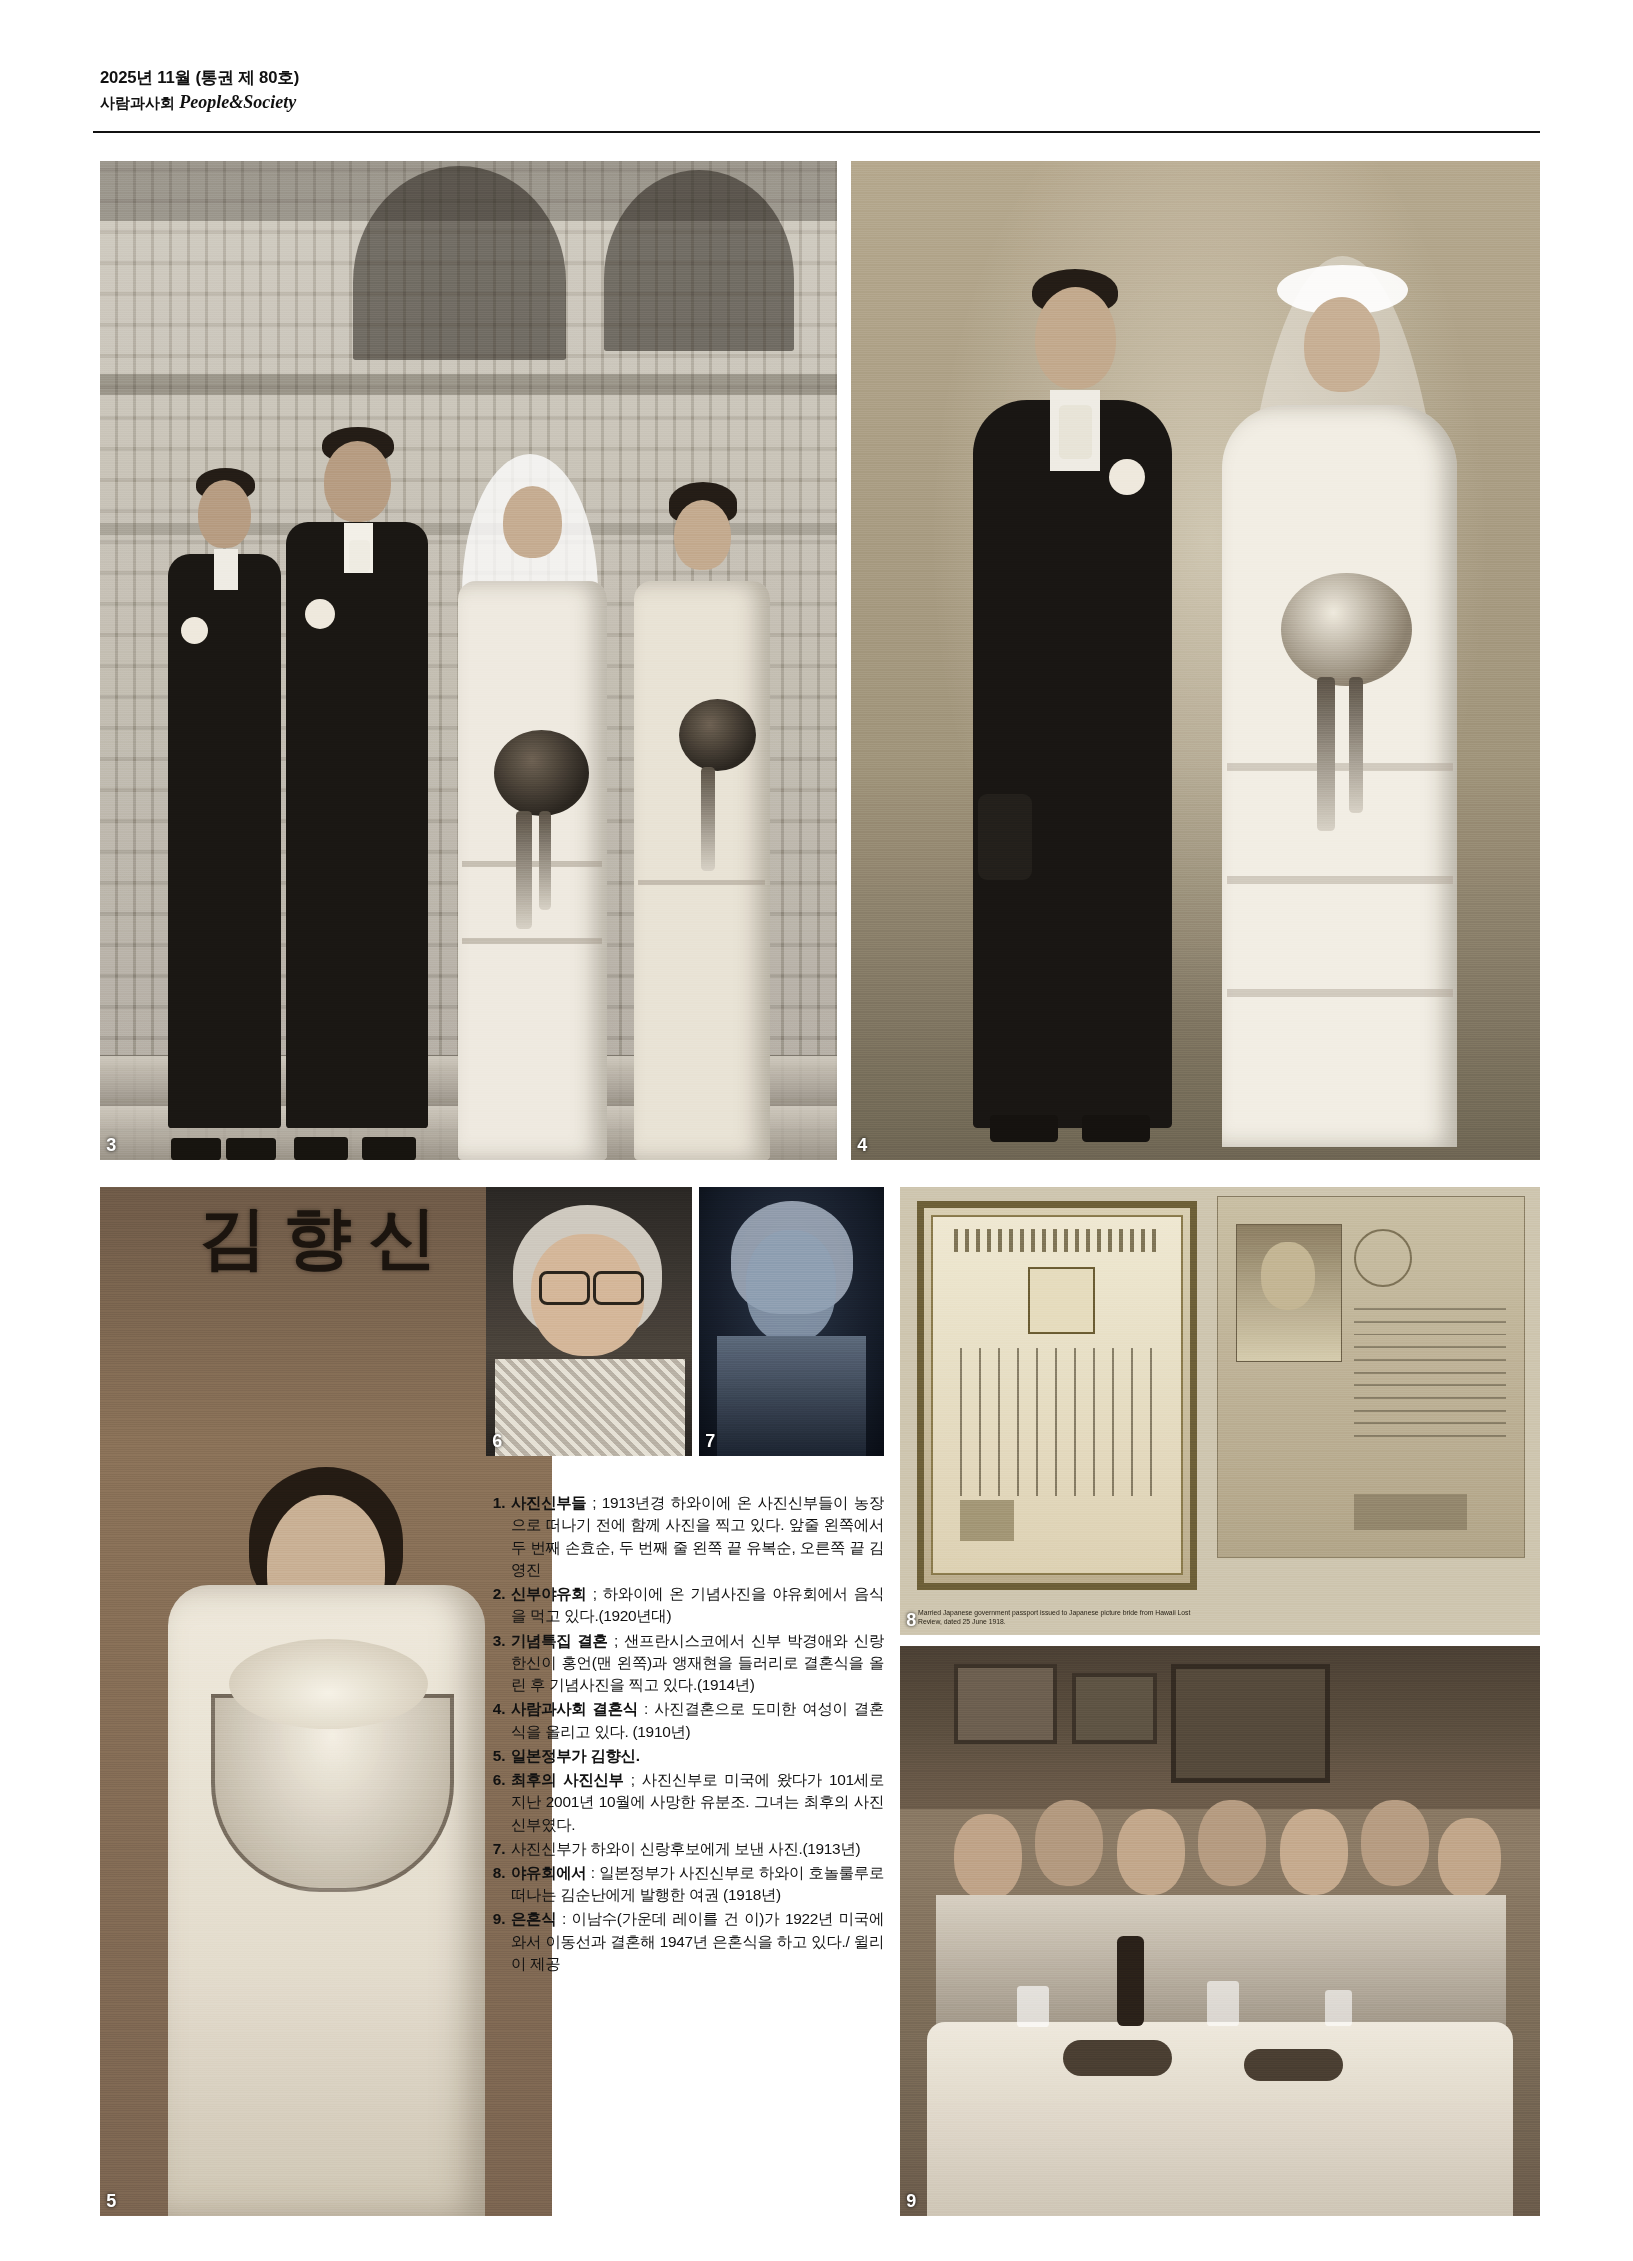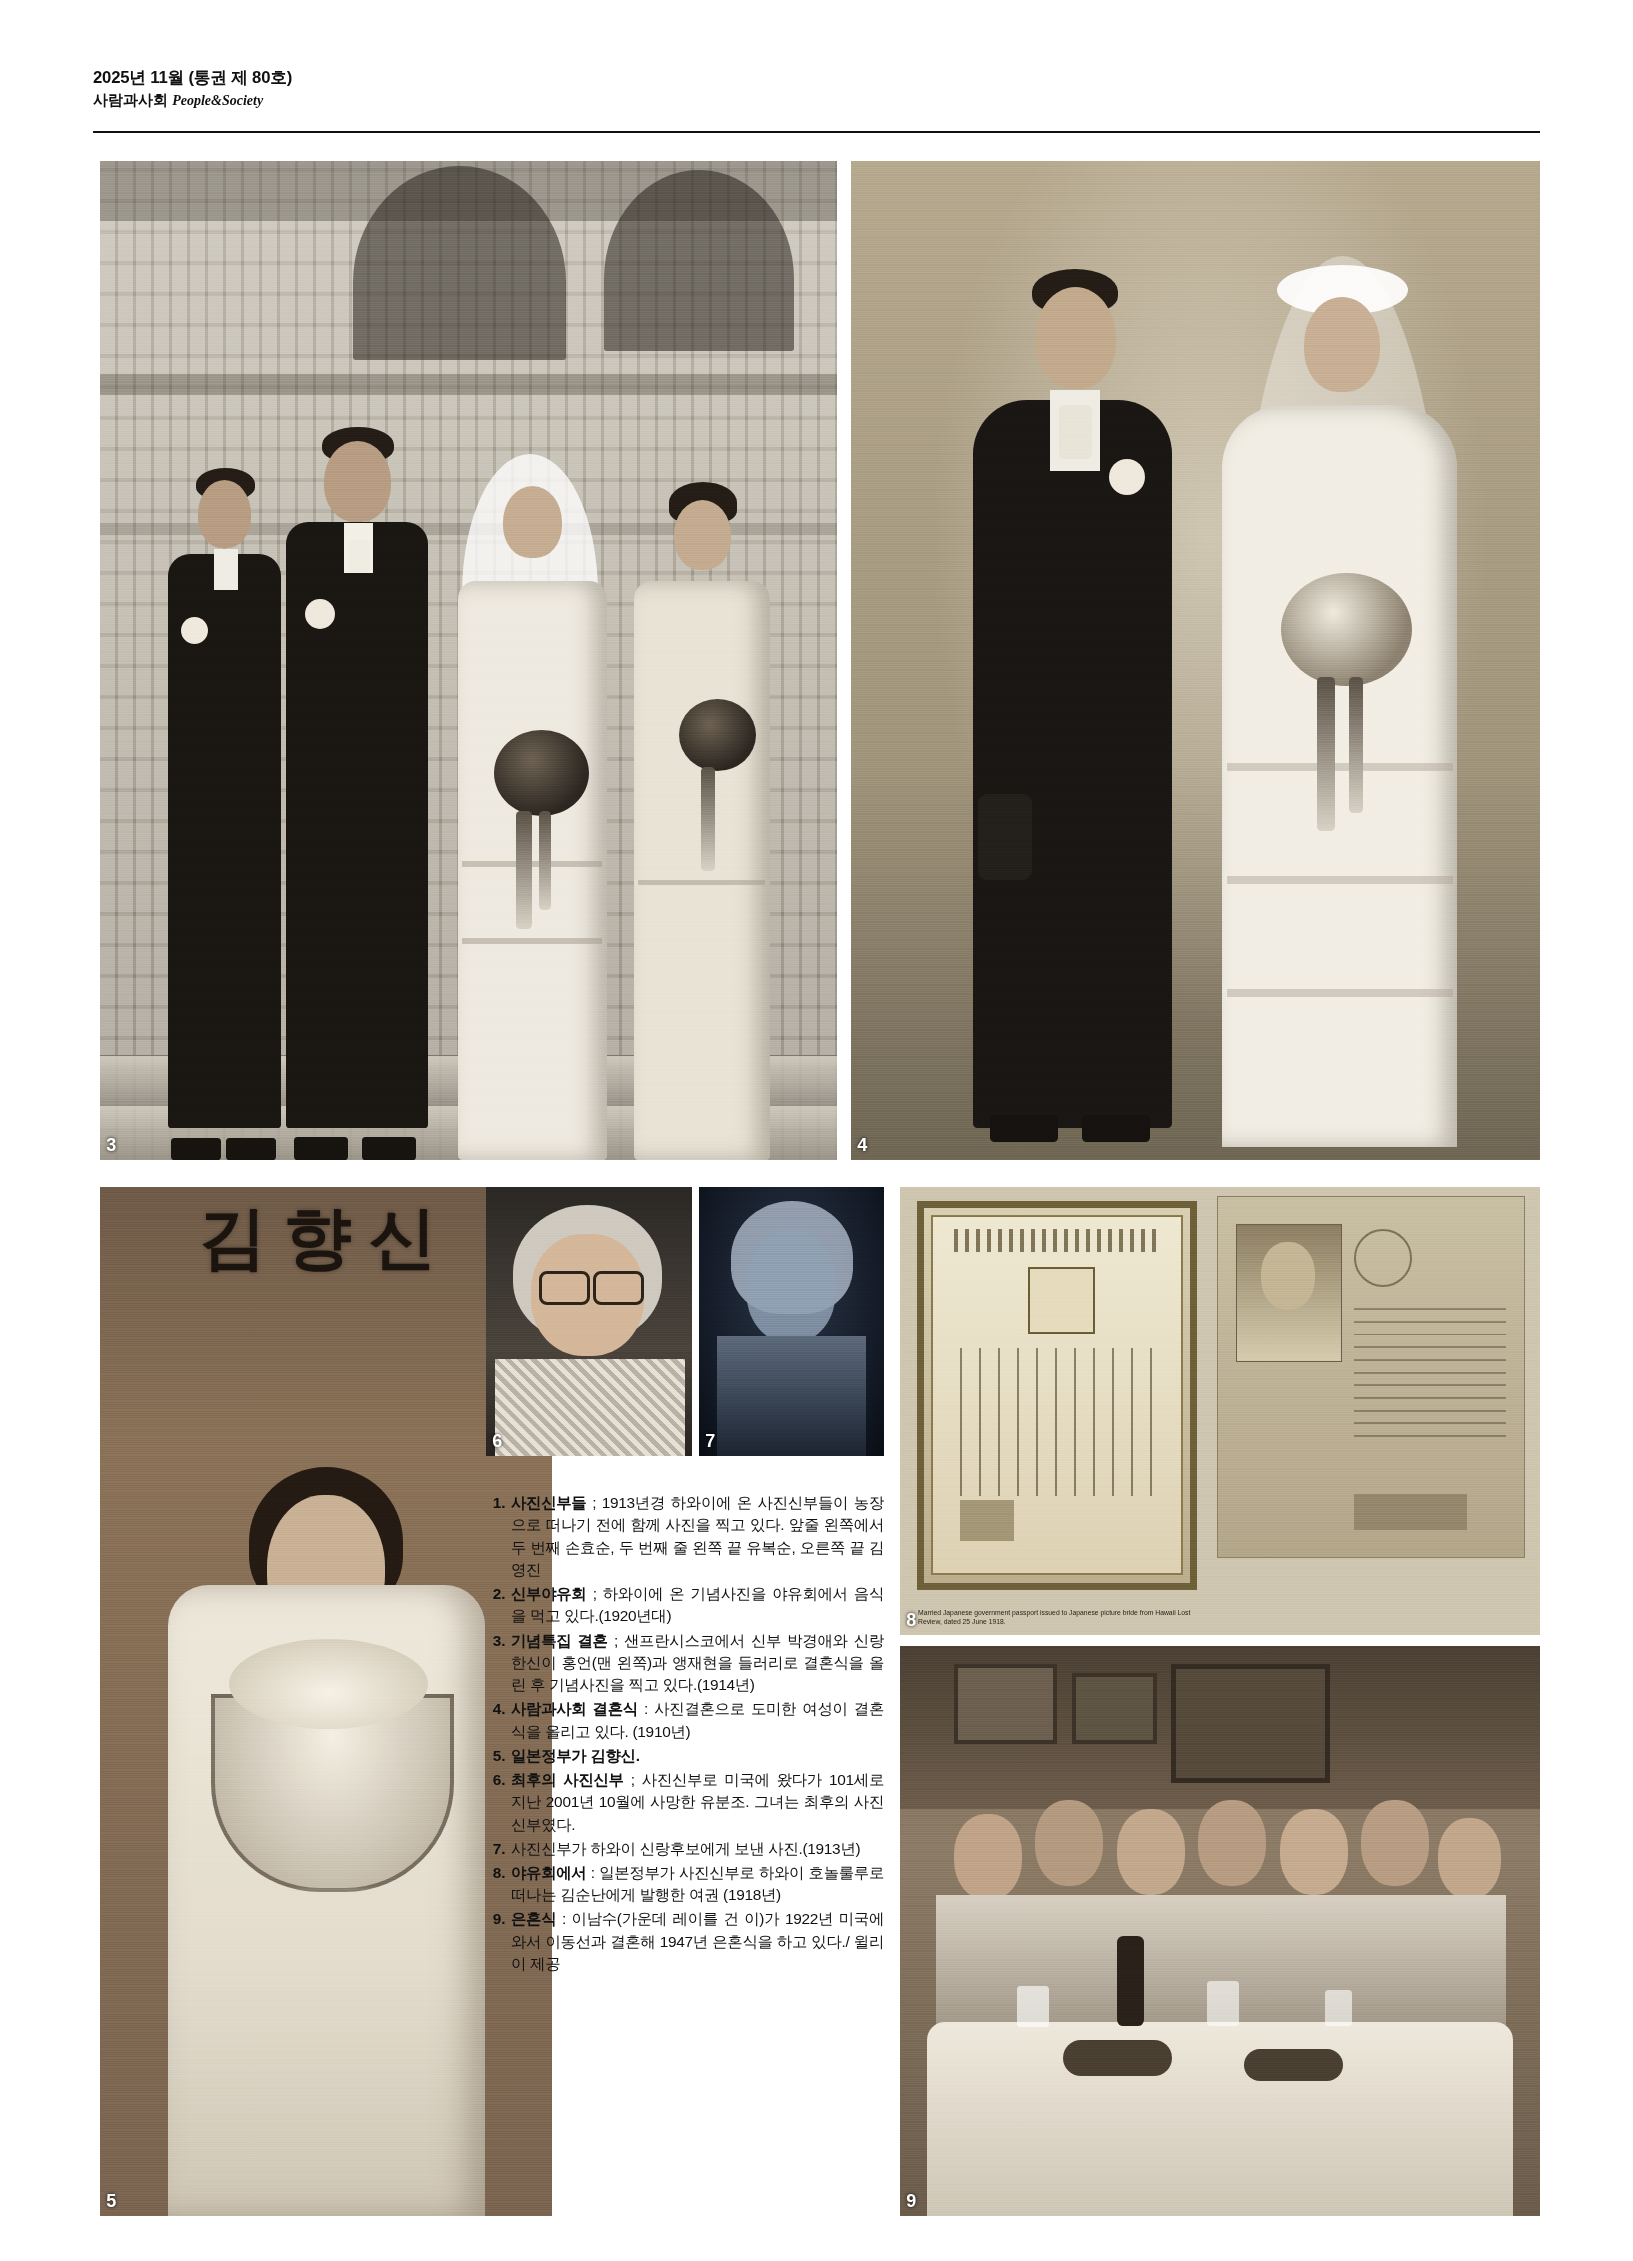--- a/index.html
+++ b/index.html
@@ -20,21 +20,21 @@
     position: absolute;
     left: 0; top: 0;
     width: 1633px;
     height: 2327px;
     background: #fff;
   }
 
   
   .header {
     position: absolute;
-    left: 93px;
+    left: 100px;
     top: 68px;
     width: 1447px;
     height: 59px;
   }
   .header-left {
     position: absolute;
     left: 0;
     top: 0;
     line-height: 1.25;
   }
@@ -46,21 +46,21 @@
   }
   .header-sub {
     font-size: 15px;
     font-weight: 600;
     color: #111;
     margin-top: 2.3px;
   }
   .header-sub .en {
     font-family: "Liberation Serif", serif;
     font-style: italic;
-    font-size: 14px;
+    font-size: 18px;
   }
   .header-right {
     position: absolute;
     right: 0;
     top: 6.3px;
     display: flex;
     align-items: baseline;
     gap: 17px;
   }
   .header-title {

